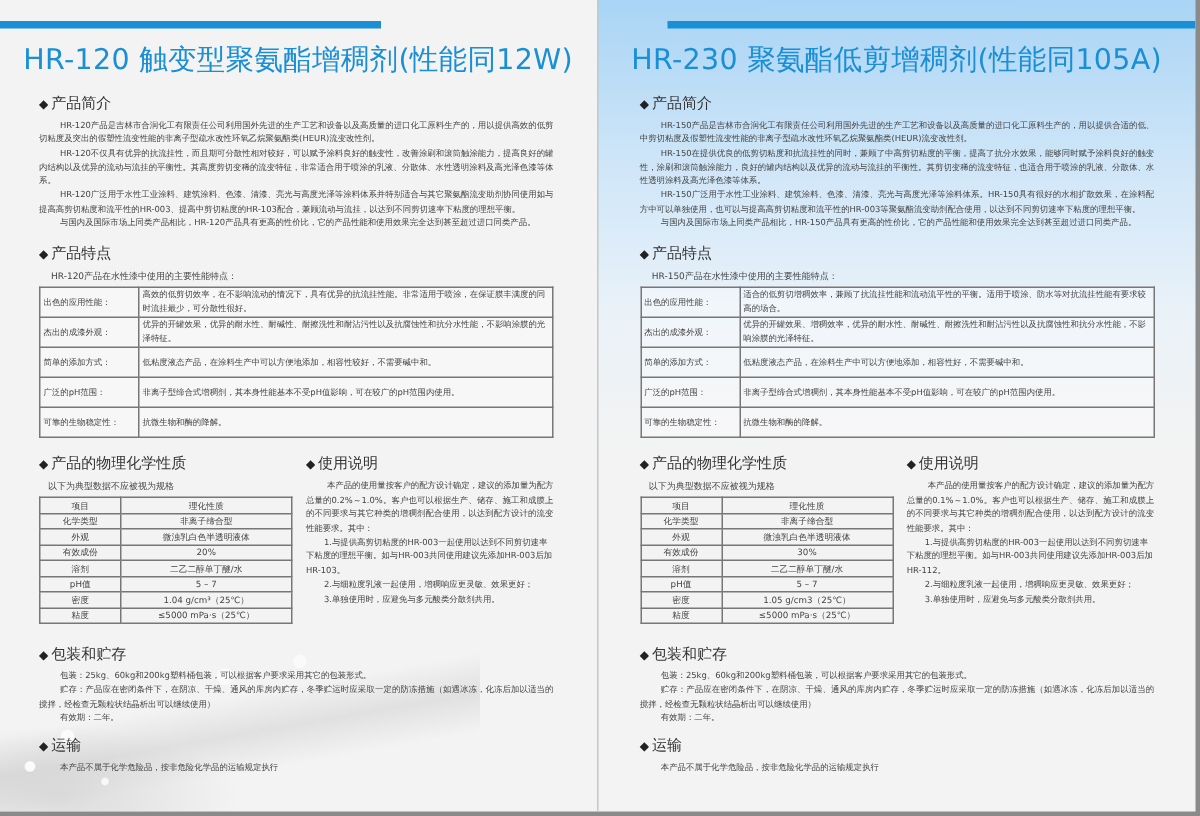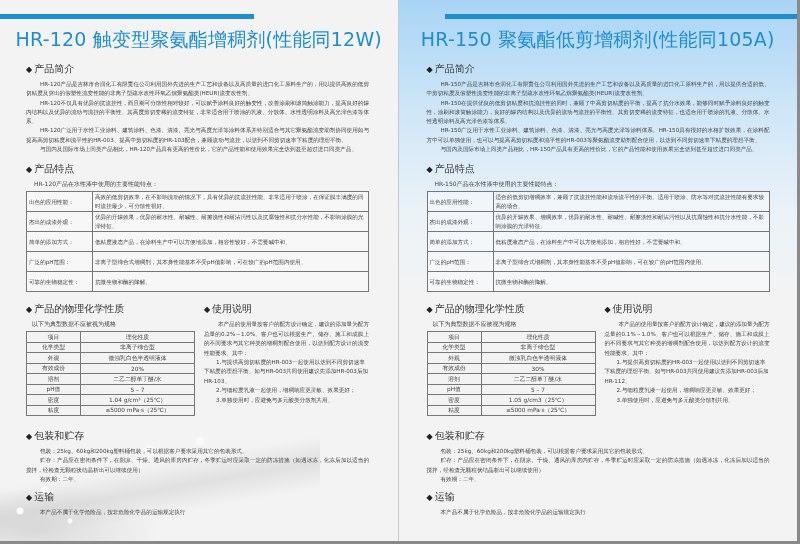--- a/index.html
+++ b/index.html
@@ -174,21 +174,21 @@
             <span class="dia">◆</span>
             <span>运输</span>
           </div>
         <p class="para">本产品不属于化学危险品，按非危险化学品的运输规定执行</p>
       </div>
     </div>
   </div>
 
   <div class="page right">
     <div class="topbar"></div>
-    <div class="title">HR-150 聚氨酯低剪增稠剂(性能同105A)</div>
+    <div class="title">HR-230 聚氨酯低剪增稠剂(性能同105A)</div>
 
     <div class="content">
       <div class="sec">
         <div class="sec-h">
             <span class="dia">◆</span>
             <span>产品简介</span>
           </div>
         <p class="para">HR-150产品是吉林市合润化工有限责任公司利用国外先进的生产工艺和设备以及高质量的进口化工原料生产的，用以提供合适的低、中剪切粘度及假塑性流变性能的非离子型疏水改性环氧乙烷聚氨酯类(HEUR)流变改性剂。</p>
         <p class="para">HR-150在提供优良的低剪切粘度和抗流挂性的同时，兼顾了中高剪切粘度的平衡，提高了抗分水效果，能够同时赋予涂料良好的触变性，涂刷和滚筒触涂能力，良好的罐内结构以及优异的流动与流挂的平衡性。其剪切变稀的流变特征，也适合用于喷涂的乳液、分散体、水性透明涂料及高光泽色漆等体系。</p>
         <p class="para">HR-150广泛用于水性工业涂料、建筑涂料、色漆、清漆、亮光与高度光泽等涂料体系。HR-150具有很好的水相扩散效果，在涂料配方中可以单独使用，也可以与提高高剪切粘度和流平性的HR-003等聚氨酯流变助剂配合使用，以达到不同剪切速率下粘度的理想平衡。</p>

